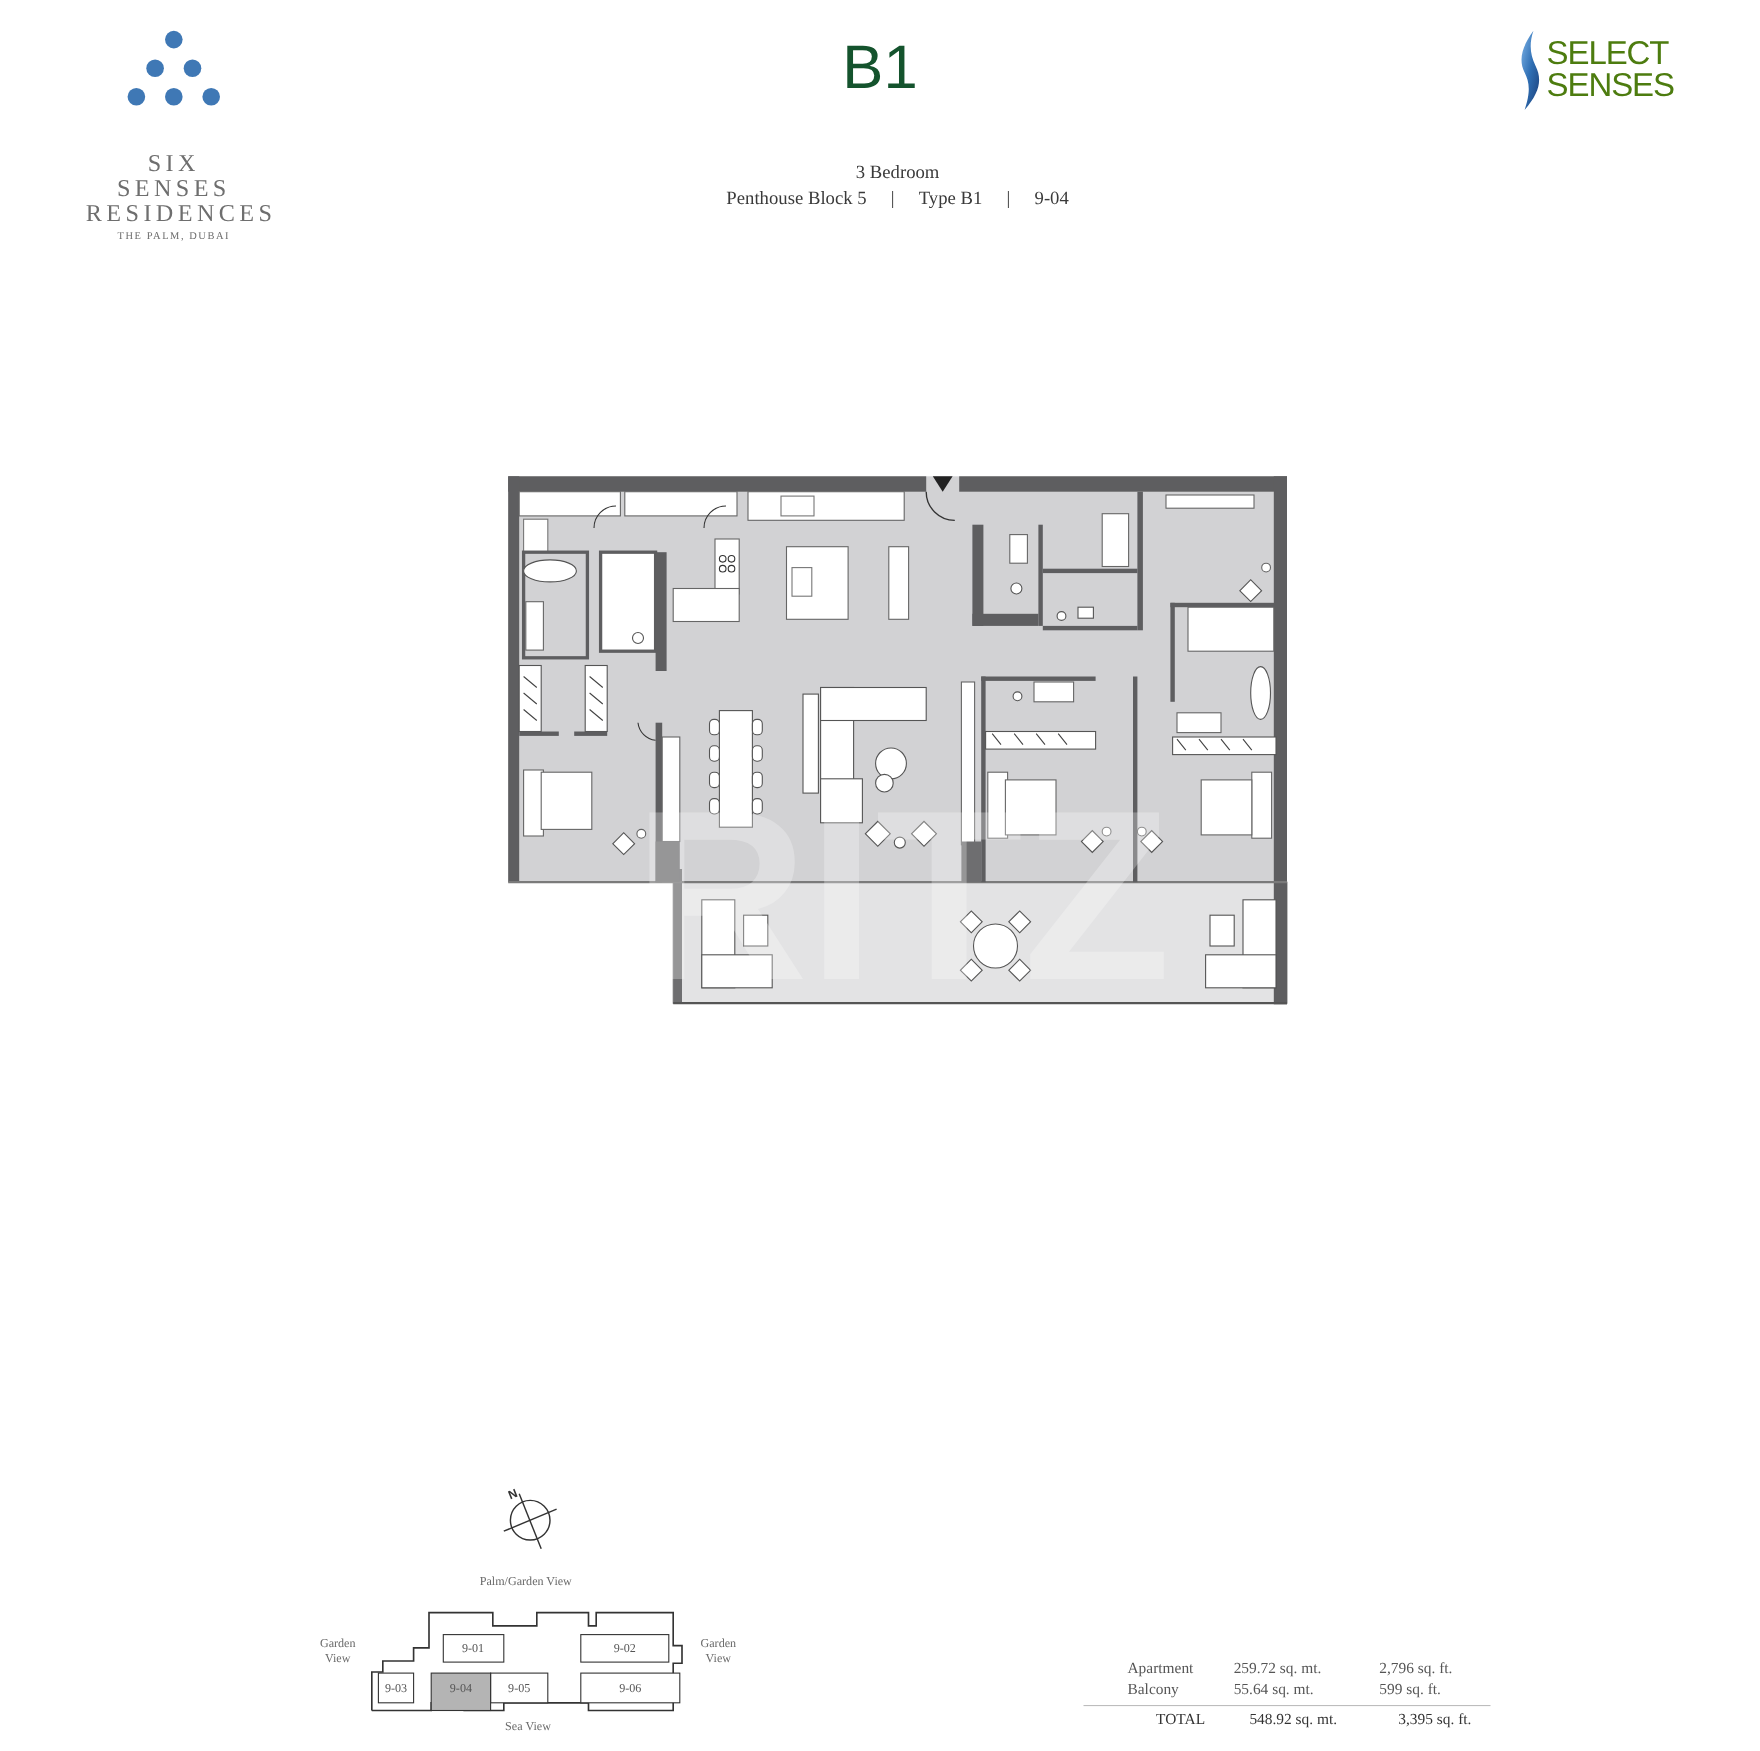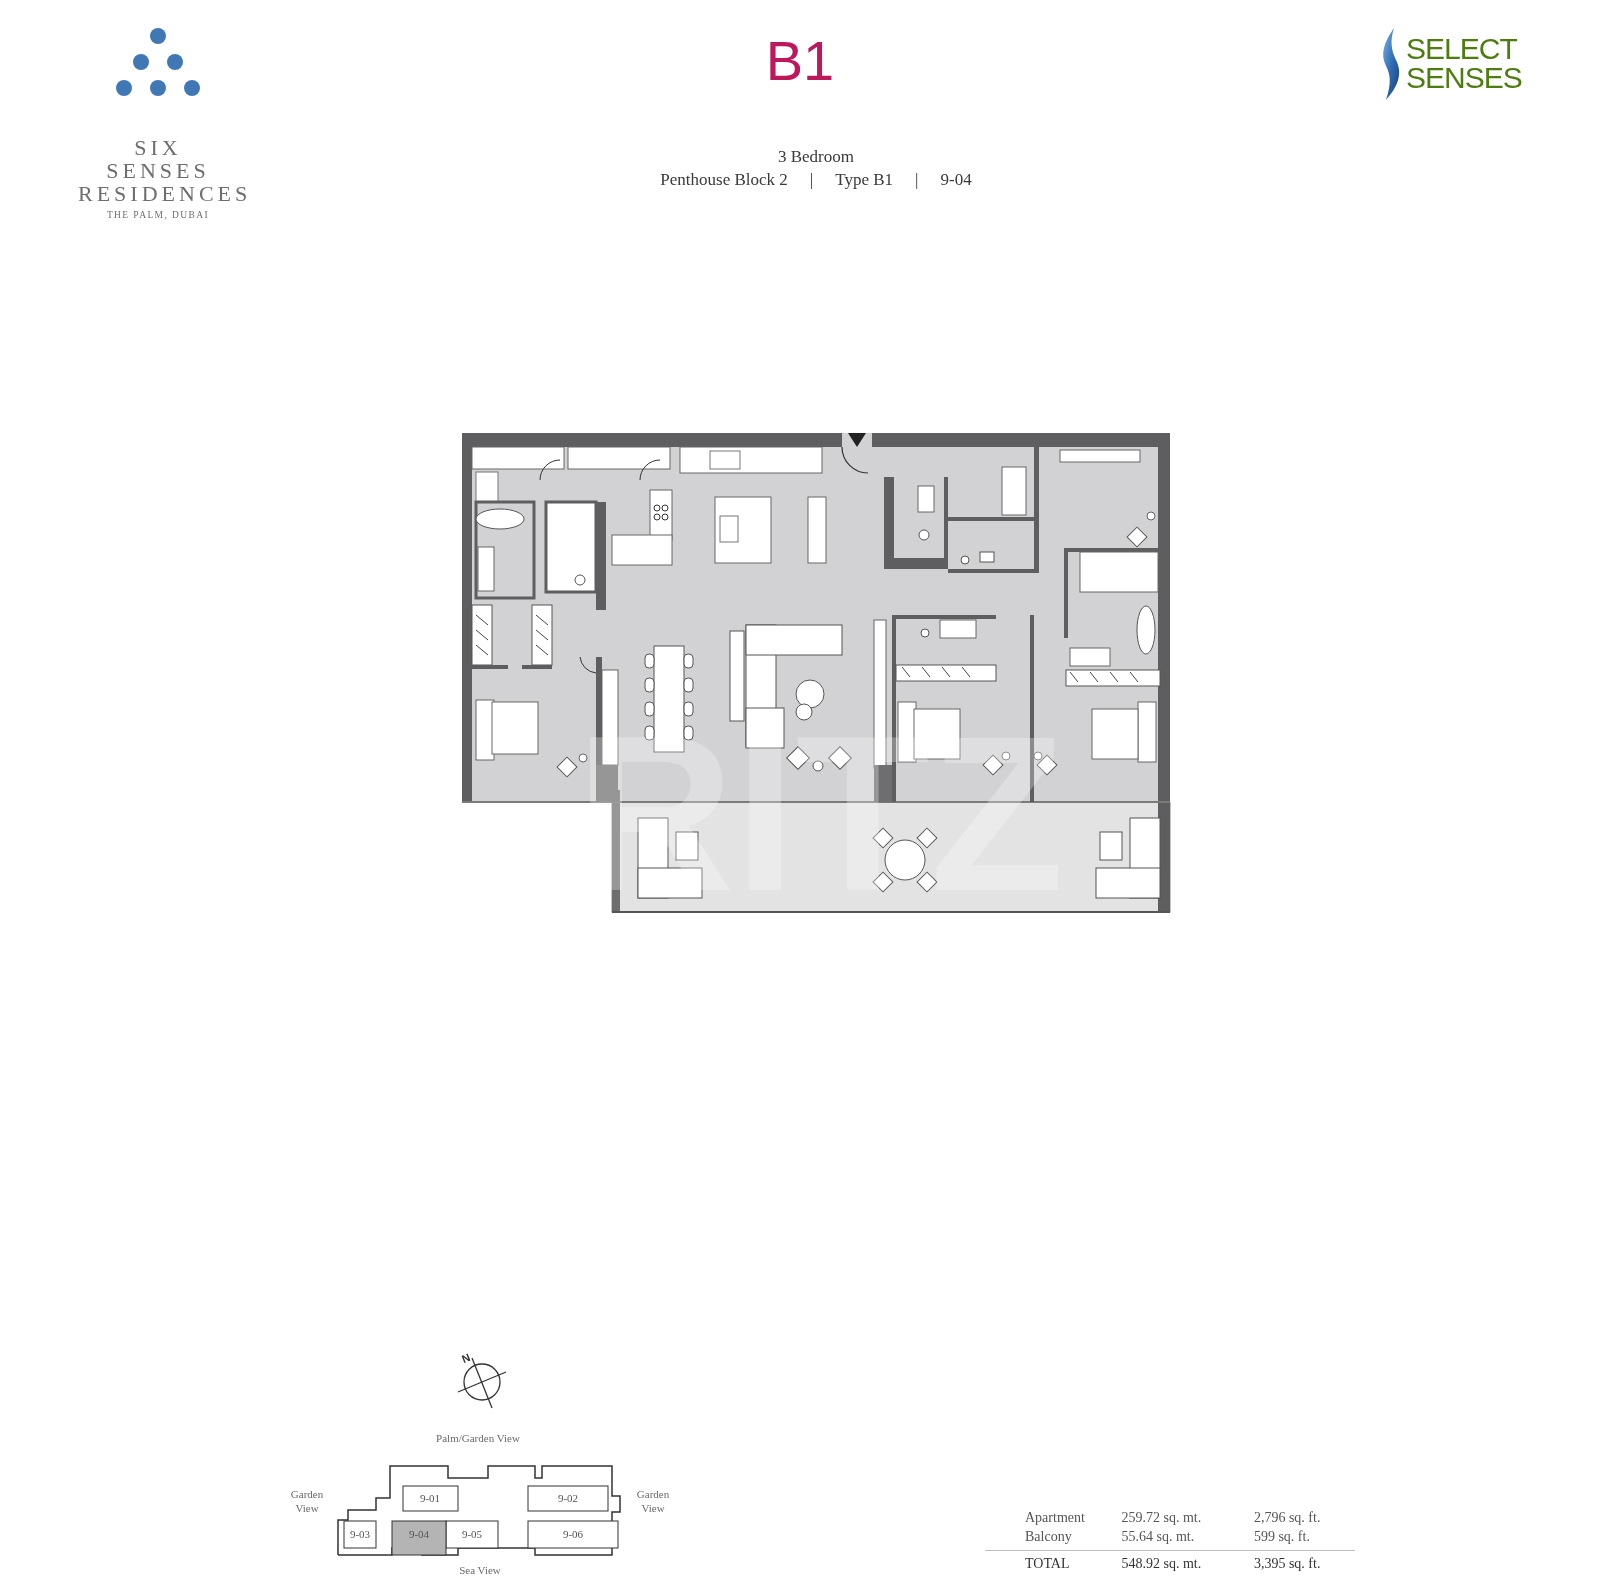--- a/index.html
+++ b/index.html
@@ -13,21 +13,21 @@
   .ss-name1, .ss-name2 { font-size: 22px; letter-spacing: 4px; color: #6e6e6e; line-height: 23px; margin-top: 0; }
   .ss-name1 { margin-top: 42px; }
   .ss-sub { font-size: 9.5px; letter-spacing: 1.4px; color: #6e6e6e; margin-top: 5px; }
 
   
   .sg-logo { position: absolute; left: 1378px; top: 28px; width: 160px; height: 72px; }
   .sg-flame { position: absolute; left: 0; top: 0; width: 26px; height: 72px; }
   .sg-text { position: absolute; left: 28px; top: 6px; font-family: Liberation Sans, sans-serif; color: #4d7c0f; font-size: 30px; line-height: 29px; letter-spacing: -1px; }
 
   
-  .plan-code { position: absolute; left: 0; width: 1600px; top: 28px; text-align: center; font-family: "Liberation Sans", sans-serif; font-size: 56px; color: #be185d; }
+  .plan-code { position: absolute; left: 0; width: 1600px; top: 28px; text-align: center; font-family: "Liberation Sans", sans-serif; font-size: 56px; color: #14532d; }
   .subtitle { position: absolute; left: 0; width: 1600px; text-align: center; font-size: 17px; color: #3a3a3a; padding-left: 32px; }
   .subtitle.l1 { top: 147px; }
   .subtitle.l2 { top: 170px; }
   .subtitle .sep { display: inline-block; margin: 0 22px; }
 
   
   .floorplan { position: absolute; left: 440px; top: 420px; width: 760px; height: 510px; }
   .floorplan svg { width: 100%; height: 100%; display: block; }
 
   
@@ -36,21 +36,21 @@
   .keyplan { position: absolute; left: 330px; top: 1458px; width: 300px; height: 100px; }
   .keyplan svg { width: 100%; height: 100%; display: block; }
 
   
   .area-table { position: absolute; left: 985px; top: 1508px; width: 370px; }
   .area-row { display: flex; font-size: 14px; color: #555; line-height: 19px; }
   .area-row .c1 { width: 105px; padding-left: 40px; box-sizing: content-box; }
   .area-row .c2 { width: 118px; }
   .area-row .c3 { width: 110px; margin-left: 24px; }
   .area-divider { height: 1px; background: #bdbdbd; margin: 4px 0 3px 0; }
-  .area-row.total { color: #333; }
+  .area-row.total { color: #333; text-align: center; }
 </style>
 </head>
 <body>
 
 <div class="ss-logo">
   <div class="ss-dots">
     <span class="ss-dot" style="left:42px; top:4px;"></span>
     <span class="ss-dot" style="left:25px; top:30px;"></span>
     <span class="ss-dot" style="left:59px; top:30px;"></span>
     <span class="ss-dot" style="left:8px; top:56px;"></span>
@@ -75,21 +75,21 @@
   </svg>
   <div class="sg-text">
     <div>SELECT</div>
     <div>SENSES</div>
   </div>
 </div>
 
 <div class="plan-code">B1</div>
 <div class="subtitle l1">3 Bedroom</div>
 <div class="subtitle l2">
-  <span>Penthouse Block 2</span><span class="sep">|</span><span>Type B1</span><span class="sep">|</span><span>9-04</span>
+  <span>Penthouse Block 5</span><span class="sep">|</span><span>Type B1</span><span class="sep">|</span><span>9-04</span>
 </div>
 
 <div class="floorplan">
   <svg viewBox="0 0 760 510" xmlns="http://www.w3.org/2000/svg">
 
     <rect x="22" y="13" width="708" height="369" fill="#d2d2d4"></rect>
 
     <rect x="172" y="382" width="558" height="110" fill="#e3e3e4" stroke="#8a8a8a" stroke-width="1"></rect>
 
     <rect x="22" y="13" width="380" height="14" fill="#5e5e60"></rect>

